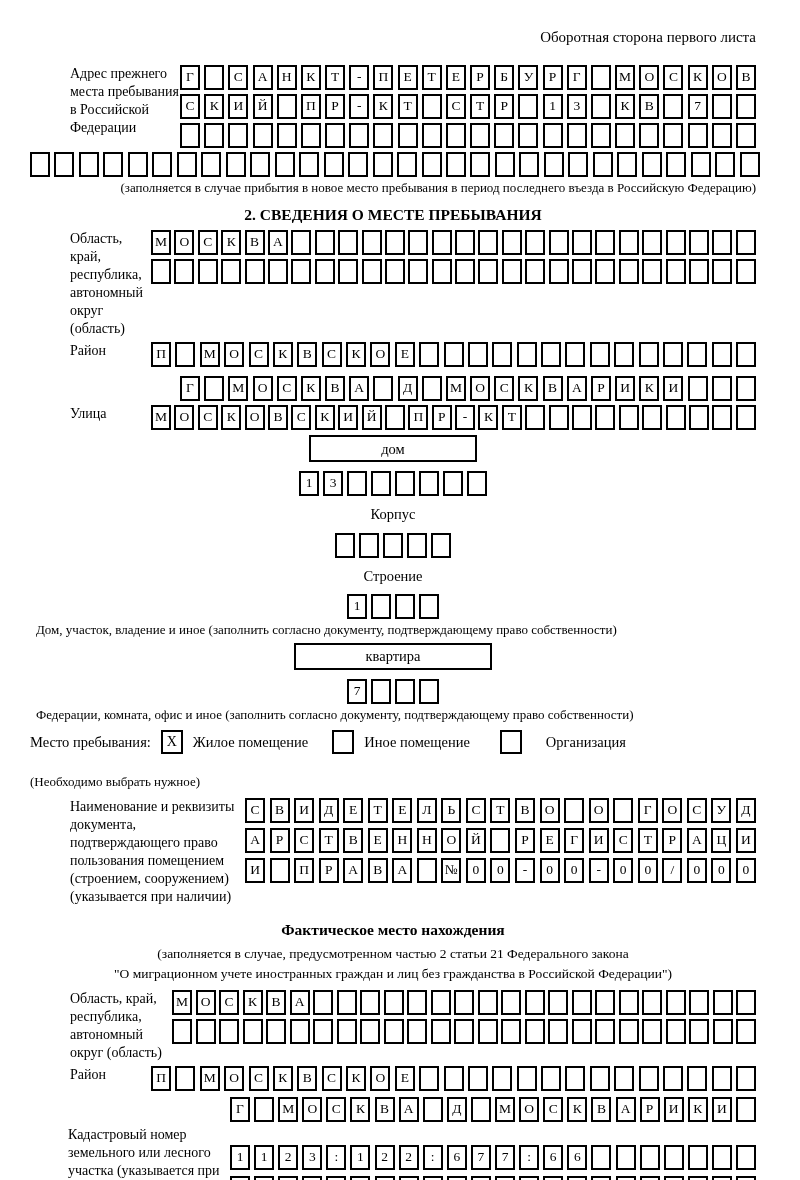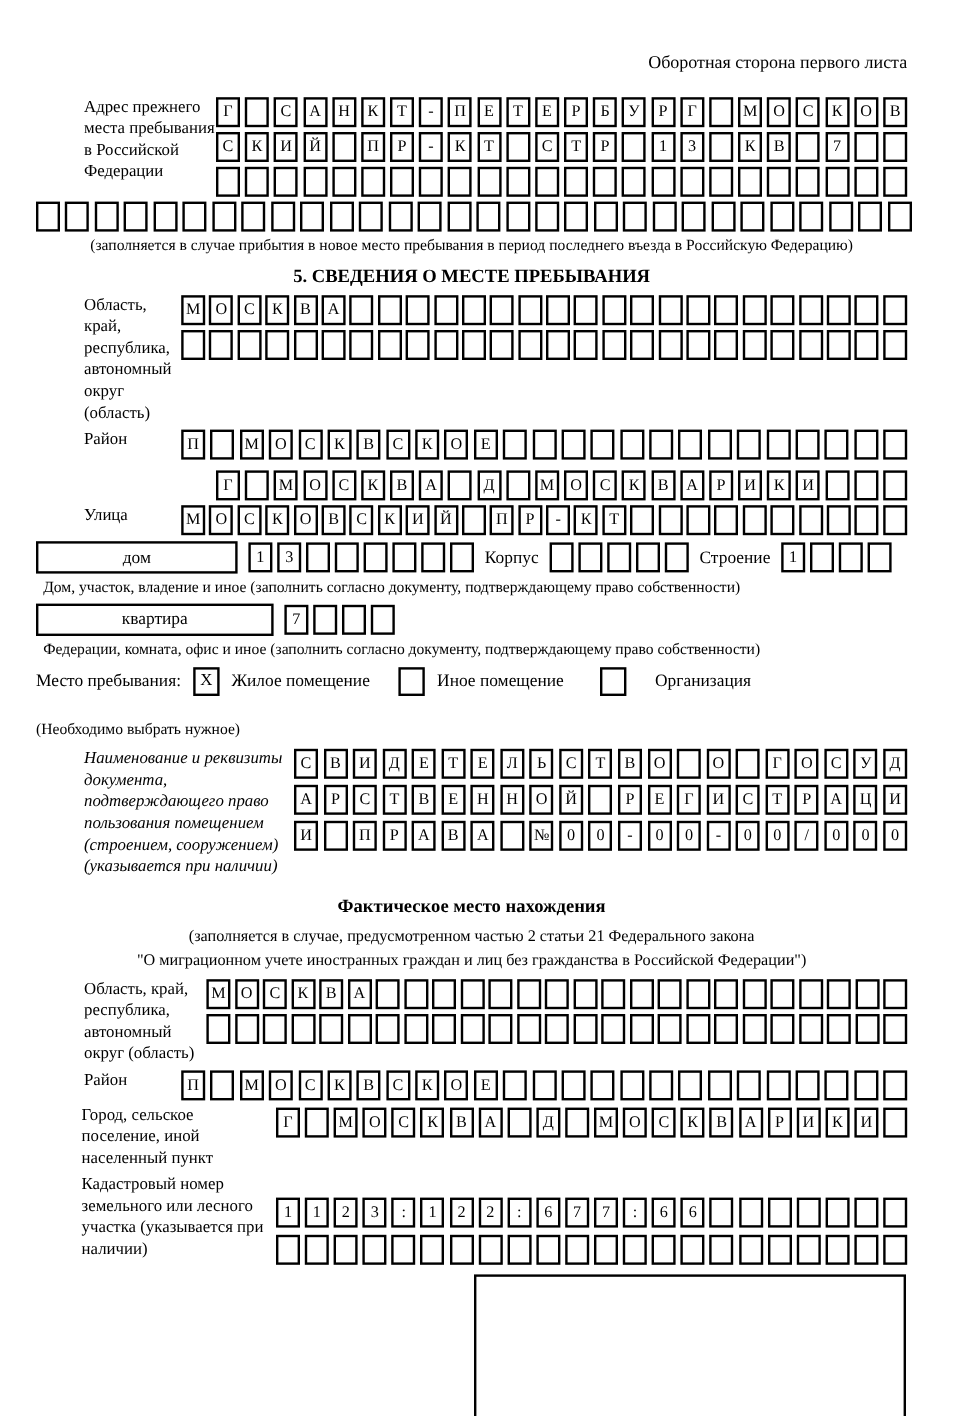--- a/index.html
+++ b/index.html
@@ -7,59 +7,59 @@
   body {
     height: 1180px;
     overflow: hidden;
     color: #000;
     font-family: "Liberation Serif", "DejaVu Serif", serif;
     font-size: 14px;
     line-height: 1.25;
   }
   .page { padding: 14px 44px 0 30px; }
 
-  .corner { text-align: right; font-size: 15px; margin-top: 30px; }
+  .corner { text-align: right; font-size: 15px; margin-top: 14px; }
 
   .flexrow { display: flex; align-items: flex-start; justify-content: flex-end; }
   .lbl { padding-left: 40px; font-size: 14px; line-height: 18px; flex: 0 0 auto; }
   .w150 { width: 150px; } .w121 { width: 121px; } .w142 { width: 142px; }
-  .w200 { width: 200px; } .w215 { width: 215px; font-style: italic; }
+  .w200 { width: 200px; } .w215 { width: 215px; }
 
   .cellcol { display: flex; flex-direction: column; gap: 4px; }
 
   .cells { display: flex; justify-content: space-between; }
   .cells .cell {
     flex: 0 0 auto; width: 20px; height: 25px;
     border: 2px solid #000; background: #fff;
     display: inline-flex; align-items: center; justify-content: center;
     font-size: 13.5px; font-family: "Liberation Serif", serif;
   }
   .w576 { width: 576px; } .w605 { width: 605px; } .w730 { width: 730px; }
   .w584 { width: 584px; } .w526 { width: 526px; }
 
   .cells-inline { display: inline-flex; gap: 4px; }
   .cells-inline .cell {
     flex: 0 0 auto; width: 20px; height: 25px; border: 2px solid #000;
     display: inline-flex; align-items: center; justify-content: center; font-size: 13.5px;
   }
 
   .caption { font-size: 13px; margin-top: 3px; }
-  .center { text-align: center; }
+  .center { text-align: right; }
 
   .sec-title { text-align: center; font-weight: bold; font-size: 15.5px; margin-top: 9px; }
 
   .typbox {
     border: 2px solid #000; height: 27px;
     display: inline-flex; align-items: center; justify-content: center;
     font-size: 14.5px; flex: 0 0 auto;
   }
   .bw168 { width: 168px; } .bw198 { width: 198px; }
   .inline-lbl { font-size: 14.5px; align-self: center; }
 
-  .house-row, .apt-row { display: flex; align-items: center; gap: 9px; margin-top: 5px; }
+  .house-row, .apt-row { display: flex; align-items: center; gap: 9px; margin-top: 5px; flex-direction: column; }
 
   .stay-row { display: flex; align-items: center; gap: 10px; margin-top: 7px; font-size: 14.5px; }
   .checkbox {
     width: 22px; height: 24px; border: 2px solid #000;
     display: inline-flex; align-items: center; justify-content: center;
     font-size: 14px; flex: 0 0 auto;
   }
   .stay-note { width: 580px; text-align: left; font-size: 13px; margin-top: 20px; }
 
   .subline { text-align: center; font-size: 13.5px; line-height: 20px; }
@@ -188,21 +188,21 @@
       <span class="cell"></span>
       <span class="cell"></span>
       <span class="cell"></span>
       <span class="cell"></span>
       <span class="cell"></span>
       <span class="cell"></span>
       <span class="cell"></span>
     </div>
   <div class="caption center">(заполняется в случае прибытия в новое место пребывания в период последнего въезда в Российскую Федерацию)</div>
 
-  <div class="sec-title">5. СВЕДЕНИЯ О МЕСТЕ ПРЕБЫВАНИЯ</div>
+  <div class="sec-title">2. СВЕДЕНИЯ О МЕСТЕ ПРЕБЫВАНИЯ</div>
 
   <div class="flexrow mt6">
     <div class="lbl w121">Область, край, республика, автономный округ (область)</div>
     <div class="cellcol">
       <div class="cells w605">
           <span class="cell">М</span>
           <span class="cell">О</span>
           <span class="cell">С</span>
           <span class="cell">К</span>
           <span class="cell">В</span>
@@ -567,21 +567,20 @@
         <span class="cell"></span>
         <span class="cell"></span>
         <span class="cell"></span>
         <span class="cell"></span>
         <span class="cell"></span>
         <span class="cell"></span>
       </div>
   </div>
 
   <div class="flexrow mt4">
-    <div class="lbl w200" style="padding-left:38px">Город, сельское поселение, иной населенный пункт</div>
     <div class="cells w526" style="margin-top:2px">
         <span class="cell">Г</span>
         <span class="cell"></span>
         <span class="cell">М</span>
         <span class="cell">О</span>
         <span class="cell">С</span>
         <span class="cell">К</span>
         <span class="cell">В</span>
         <span class="cell">А</span>
         <span class="cell"></span>

